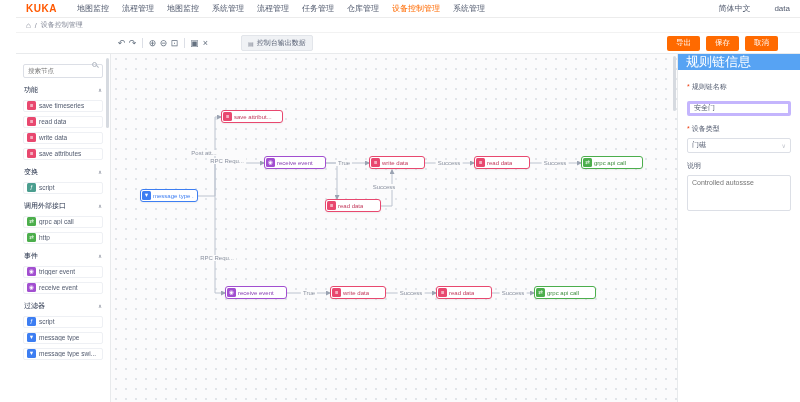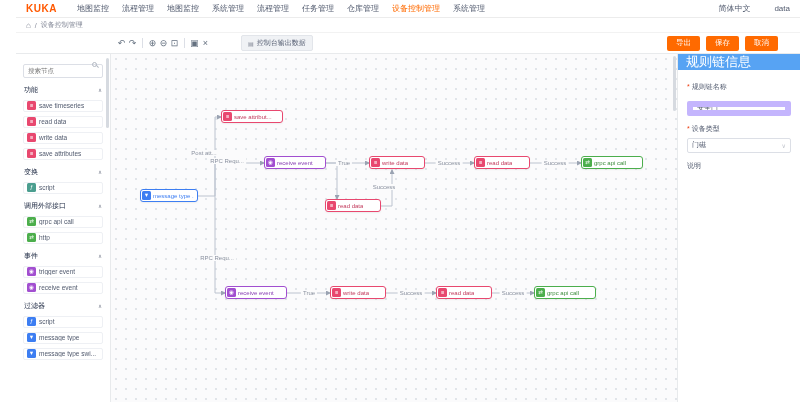--- a/index.html
+++ b/index.html
@@ -56,21 +56,21 @@
   .t-filter { border-color:#3d7ef2; color:#3d7ef2; } .t-filter .nicon { background:#3d7ef2; }
   .elabel { position:absolute; transform:translate(-50%,-50%); font-size:6px; color:#8a919f; background:#fbfbfc; padding:0 2px; z-index:1; white-space:nowrap; }
   .cv-scroll { position:absolute; right:1px; top:2px; width:3px; height:55px; background:#d6dae0; border-radius:2px; z-index:3; }
 
   
   .panel { width:123px; flex:0 0 123px; background:#fff; border-left:1px solid #e8eaec; display:flex; flex-direction:column; }
   .panel-h { height:16px; background:#57a3f3; color:#fff; font-size:13px; display:flex; align-items:center; padding:0 8px; flex:0 0 auto; }
   .panel-b { padding:4px 9px; }
   .f-label { font-size:7px; color:#515a6e; margin:8px 0 4px; }
   .req::before { content:"* "; color:#ed4014; }
-  .f-input { width:100%; height:15px; border:6px solid #c4b5fd; border-radius:2px; font-size:7px; color:#515a6e; padding:0 4px; font-family:inherit; outline:none; }
+  .f-input { width:100%; height:15px; border:3px solid #c4b5fd; border-radius:2px; font-size:7px; color:#515a6e; padding:0 4px; font-family:inherit; outline:none; }
   .f-select { width:100%; height:15px; border:1px solid #dcdfe6; border-radius:2px; font-size:7px; color:#515a6e; padding:0 4px; display:flex; align-items:center; justify-content:space-between; cursor:pointer; }
   .f-select .chev { color:#c0c4cc; font-size:6px; }
   .f-textarea { width:100%; height:36px; border:1px solid #dcdfe6; border-radius:2px; font-size:7px; color:#515a6e; padding:3px 4px; resize:none; font-family:inherit; outline:none; }
 </style>
 </head>
 <body>
 
 <div class="app">
 
   <div class="navbar">
@@ -287,17 +287,18 @@
       <div class="panel-h">规则链信息</div>
       <div class="panel-b">
         <div class="f-label req">规则链名称</div>
         <input class="f-input" value="安全门" style="">
         <div class="f-label req">设备类型</div>
         <div class="f-select">
           <span>门磁</span>
           <span class="chev">∨</span>
         </div>
         <div class="f-label">说明</div>
+        <textarea class="f-textarea" placeholder="Controlled autossse" style=""></textarea>
       </div>
     </div>
 
   </div>
 </div>
 
 </body></html>

